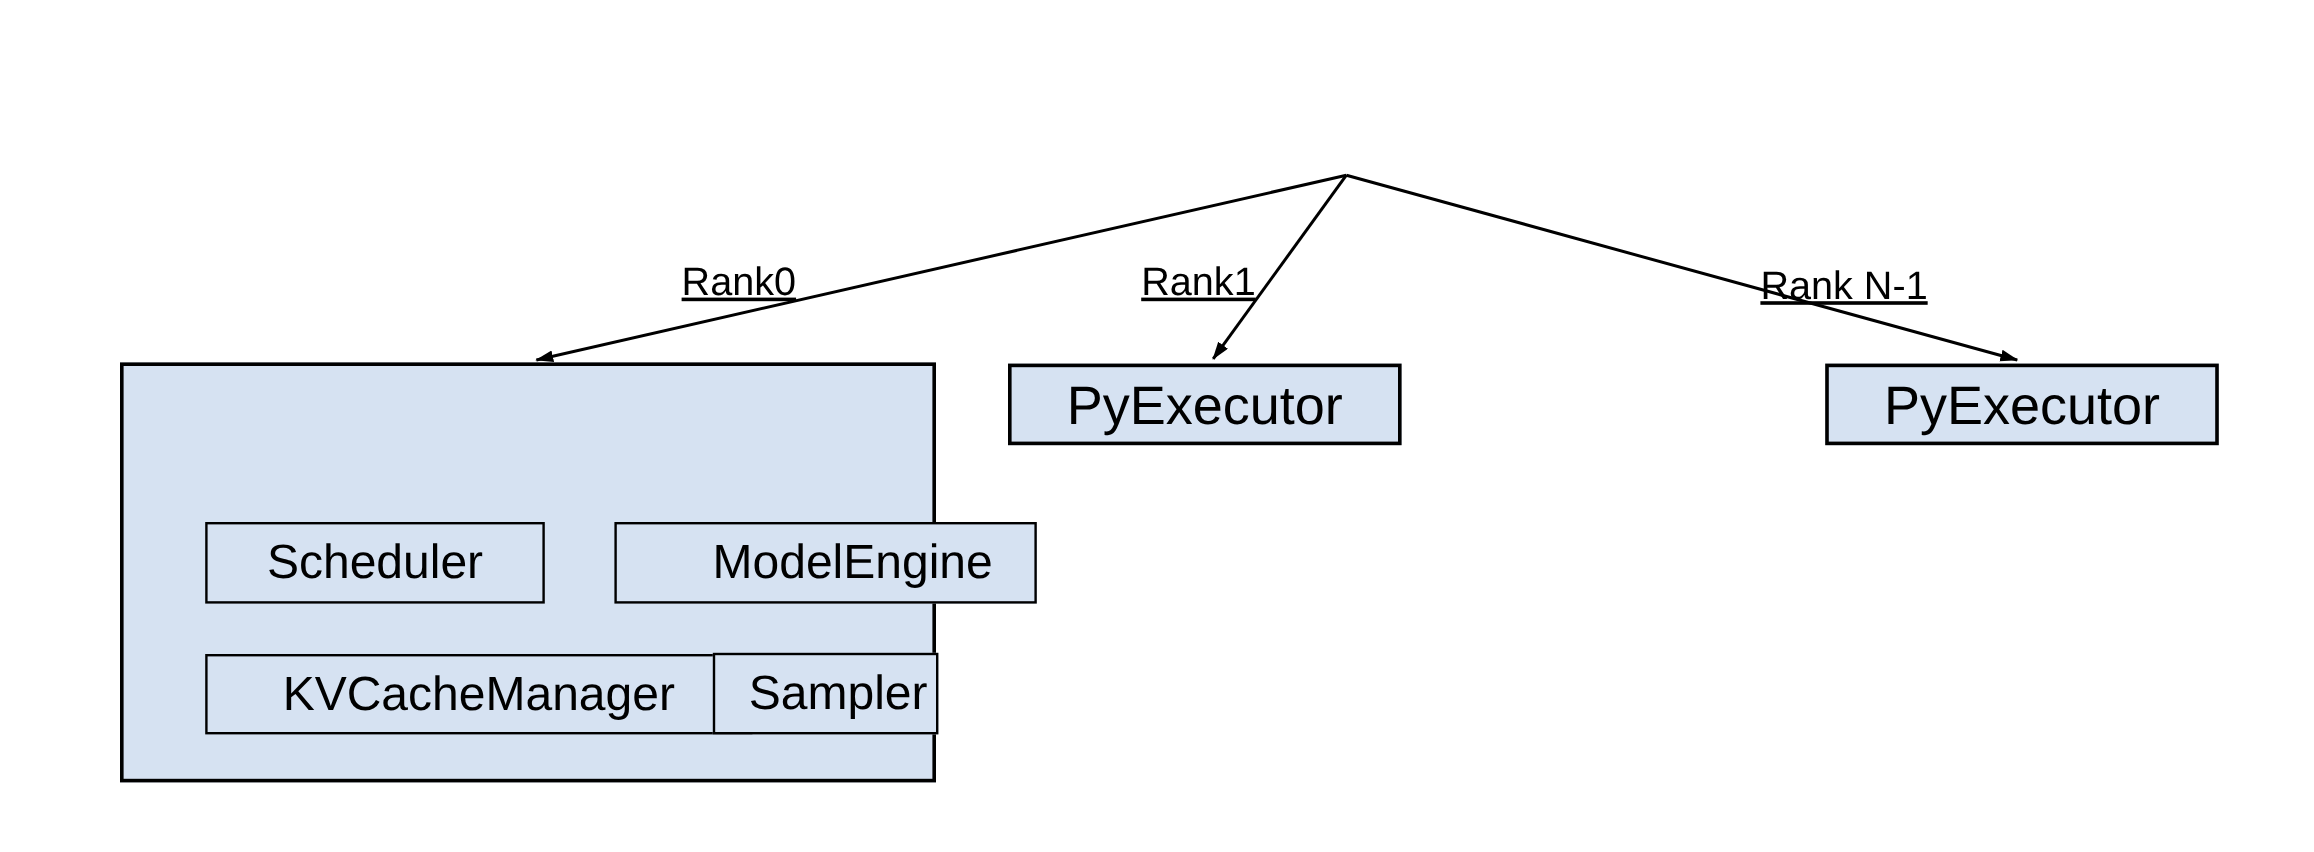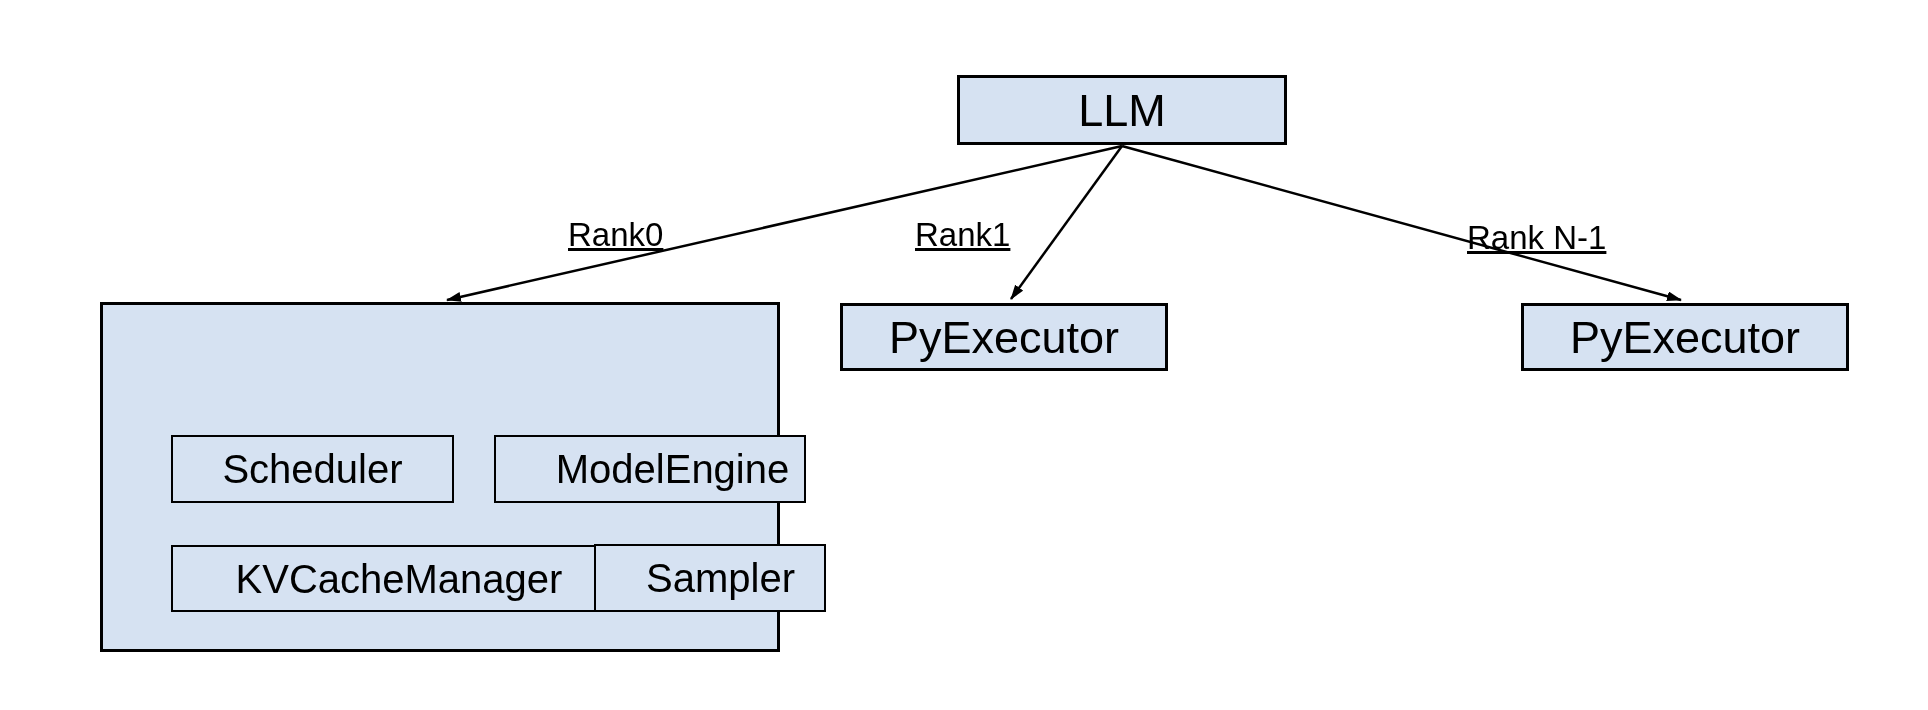--- a/index.html
+++ b/index.html
@@ -75,40 +75,37 @@
     <defs>
       <marker id="arrow" markerUnits="userSpaceOnUse" markerWidth="16" markerHeight="12" refX="14" refY="5" orient="auto">
         <path class="arrowhead-fill" d="M0,0 L15,5 L0,10 Z"></path>
       </marker>
     </defs>
     <line x1="1122" y1="146" x2="447" y2="300" marker-end="url(#arrow)"></line>
     <line x1="1122" y1="146" x2="1011" y2="299" marker-end="url(#arrow)"></line>
     <line x1="1122" y1="146" x2="1681" y2="300" marker-end="url(#arrow)"></line>
   </svg>
 
-  <div class="node" style="left:957px; top:75px; width:330px; height:70px;">
-    <span class="node-label">LLM</span>
-  </div>
 
   <div class="edge-label" style="left:568px; top:218px;">Rank0</div>
-  <div class="edge-label" style="left:915px; top:218px;">Rank1</div>
+  <div class="edge-label" style="left:951px; top:218px;">Rank1</div>
   <div class="edge-label" style="left:1467px; top:221px;">Rank N-1</div>
 
   <div class="container-node" style="left:100px; top:302px; width:680px; height:350px;"></div>
 
   <div class="component" style="left:127px; top:435px; width:283px; height:68px;">
     <span class="component-label">Scheduler</span>
   </div>
-  <div class="component" style="left:450px; top:435px; width:312px; height:68px;padding-left:45px;">
+  <div class="component" style="left:468px; top:435px; width:352px; height:68px;padding-left:45px;">
     <span class="component-label">ModelEngine</span>
   </div>
   <div class="component" style="left:127px; top:545px; width:456px; height:67px;">
     <span class="component-label">KVCacheManager</span>
   </div>
-  <div class="component" style="left:550px; top:544px; width:232px; height:68px;padding-left:21px;">
+  <div class="component" style="left:550px; top:544px; width:188px; height:68px;padding-left:21px;">
     <span class="component-label">Sampler</span>
   </div>
 
   <div class="node" style="left:840px; top:303px; width:328px; height:68px;">
     <span class="node-label">PyExecutor</span>
   </div>
 
   <div class="node" style="left:1521px; top:303px; width:328px; height:68px;">
     <span class="node-label">PyExecutor</span>
   </div>

